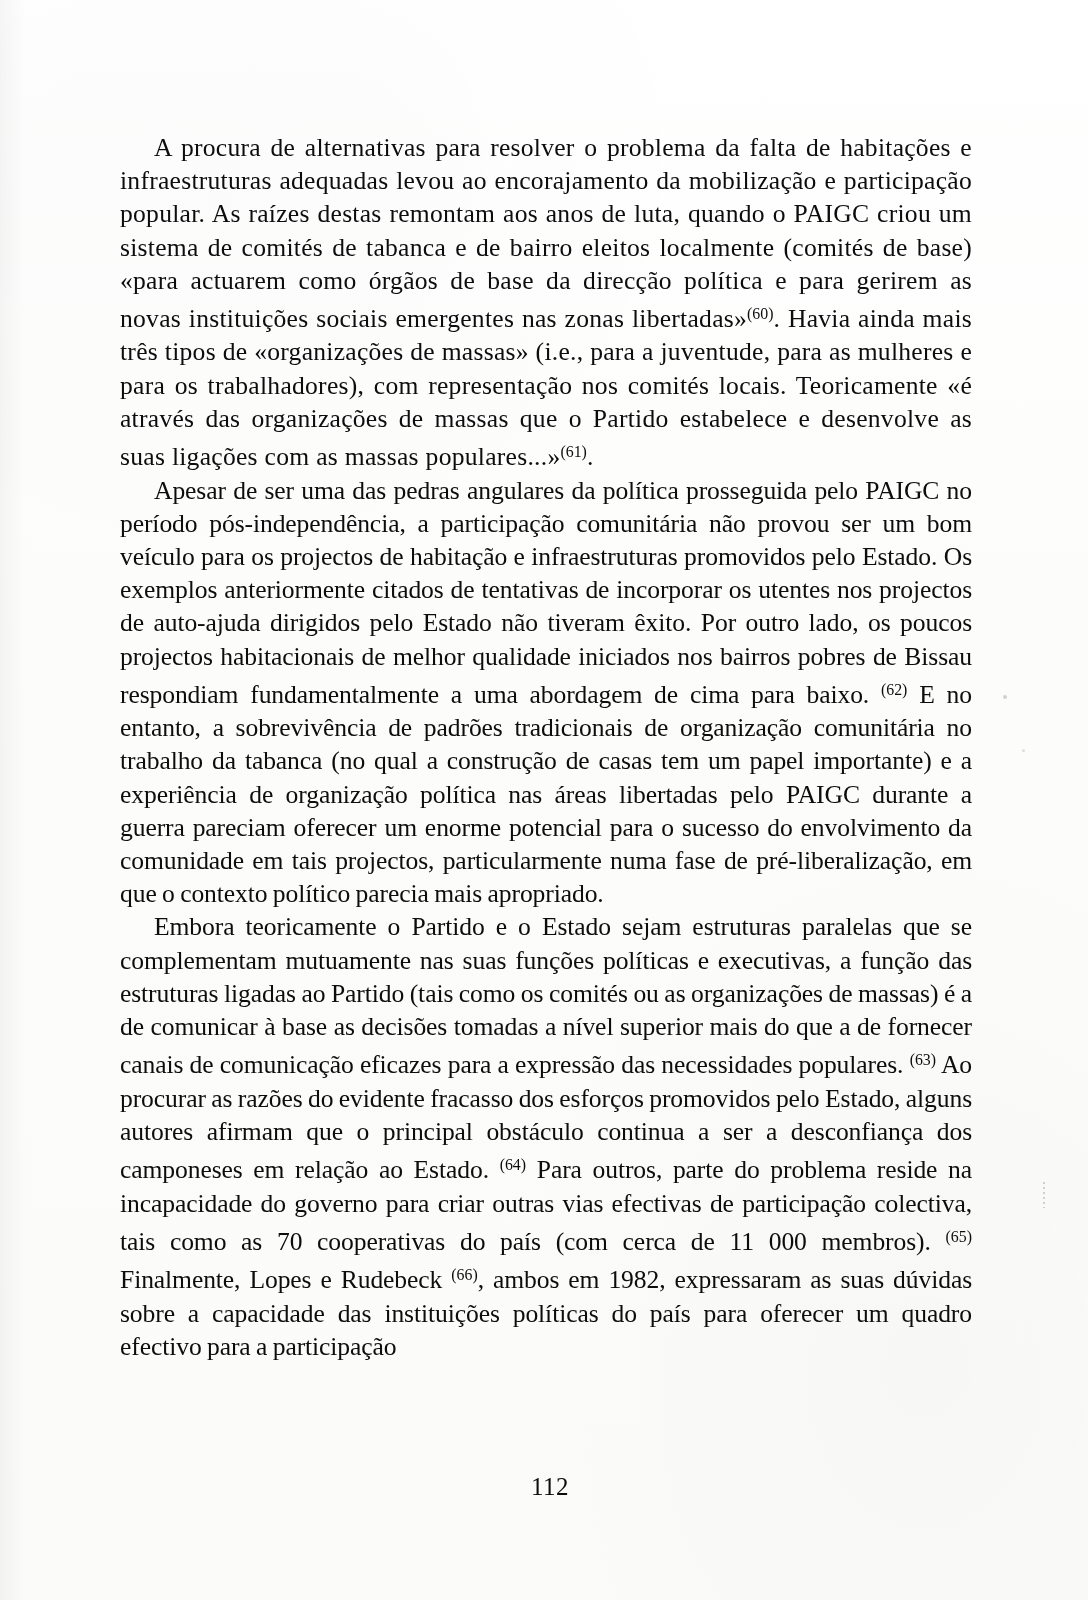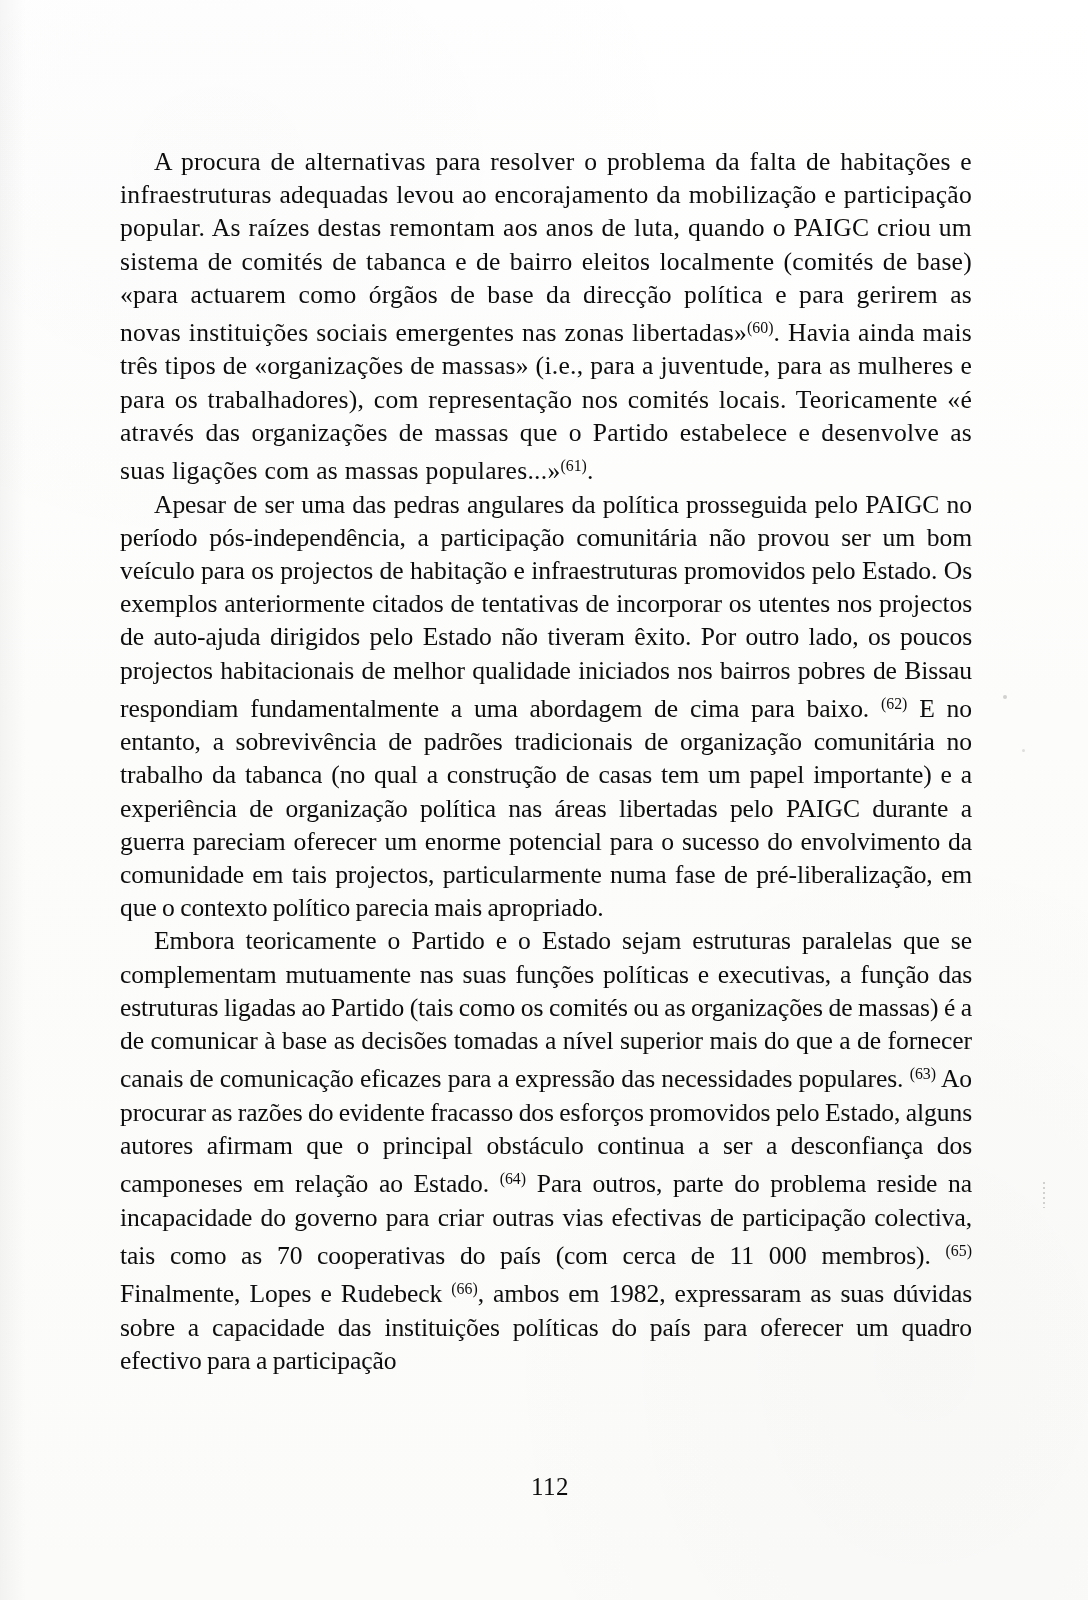--- a/index.html
+++ b/index.html
@@ -22,21 +22,21 @@
     inset: 0;
     background:
       radial-gradient(ellipse 70% 40% at 20% 10%, rgba(0,0,0,0.012), rgba(0,0,0,0) 70%),
       radial-gradient(ellipse 60% 50% at 85% 85%, rgba(0,0,0,0.015), rgba(0,0,0,0) 70%),
       linear-gradient(180deg, #ffffff 0%, #fcfcfb 45%, #fbfbfa 100%);
     pointer-events: none;
   }
   .textblock {
     position: absolute;
     left: 120px;
-    top: 145px;
+    top: 131px;
     width: 852px;
   }
   p.para {
     margin: 0;
     text-align: justify;
     text-justify: inter-word;
     font-size: 25.6px;
     line-height: 33.2px;
     text-indent: 34px;
     -webkit-font-smoothing: antialiased;

